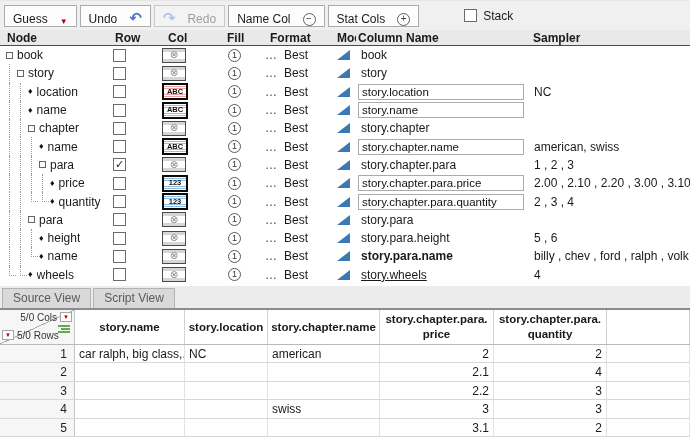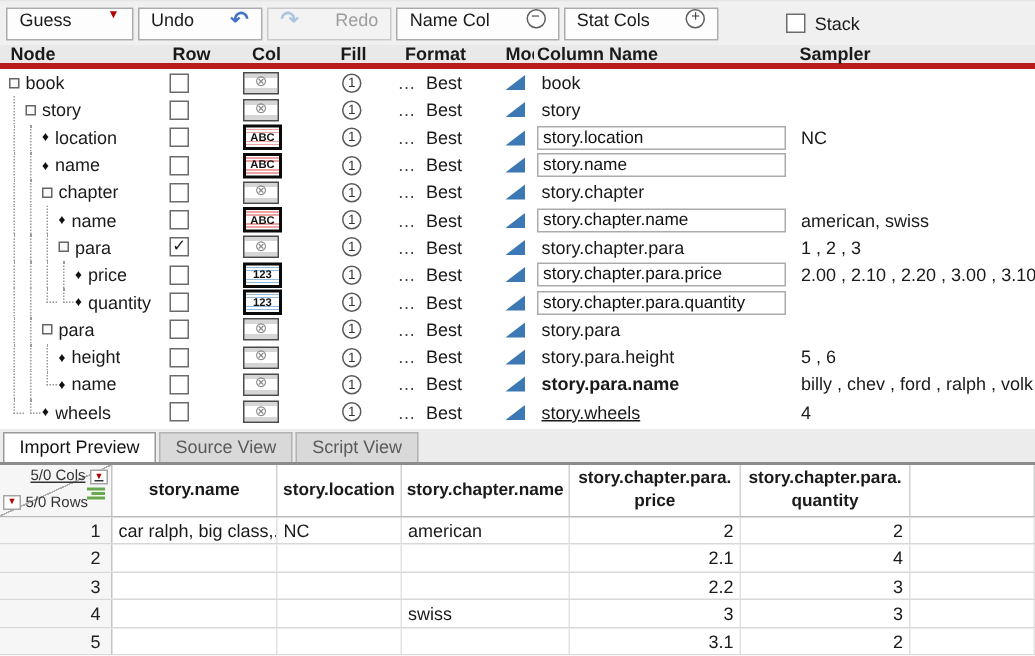--- a/index.html
+++ b/index.html
@@ -2,38 +2,38 @@
 <html><head>
 <meta charset="utf-8">
 <style>
   html,body{margin:0;padding:0;background:#fff;}
   #app{position:relative;width:690px;height:437px;overflow:hidden;background:#fff;
        font-family:"Liberation Sans",sans-serif;font-size:12px;color:#1a1a1a;}
 
   
   .toolbar{height:30px;background:#f0f0f0;display:flex;align-items:center;
            padding-left:4px;gap:3px;box-sizing:border-box;border-top:1px solid #e6e6e6;}
-  .tbtn{height:22px;display:inline-flex;align-items:flex-start;gap:24px;padding:0 8px;
+  .tbtn{height:22px;display:inline-flex;align-items:flex-end;gap:12px;padding:0 8px;
         background:#fdfdfd;border:1px solid #ababab;font:12px "Liberation Sans",sans-serif;
         color:#1a1a1a;cursor:default;box-sizing:border-box;}
   .tbtn.disabled{color:#9d9d9d;background:#f3f3f3;border-color:#c9c9c9;}
   .red-tri{color:#b00000;font-size:8px;line-height:1;}
   .undo-ic{color:#4472c4;font-weight:bold;font-size:15px;line-height:1;font-family:"DejaVu Sans",sans-serif;}
   .redo-ic{color:#abc4e2;font-weight:bold;font-size:15px;line-height:1;font-family:"DejaVu Sans",sans-serif;}
   .circ-ic{width:13px;height:13px;border:1px solid #5f5f5f;border-radius:50%;
            display:inline-flex;align-items:center;justify-content:center;
            font-size:10px;line-height:10px;color:#3a3a3a;box-sizing:border-box;background:#fff;}
   .stack-wrap{margin-left:42px;display:flex;align-items:center;gap:6px;}
   .checkbox{width:13px;height:13px;border:1px solid #6b6b6b;background:#fff;
             display:inline-flex;align-items:center;justify-content:center;
             box-sizing:border-box;font-size:11px;line-height:11px;flex:none;}
 
   
   .tree-header{height:16px;background:#e9e9e9;display:flex;align-items:center;
-               font-weight:bold;border-bottom:4px solid #b91c1c;box-sizing:border-box;}
+               font-weight:bold;border-bottom:1px solid #b91c1c;box-sizing:border-box;}
   .h{box-sizing:border-box;overflow:hidden;white-space:nowrap;}
   .w-node{width:110px;} .w-row{width:50px;} .w-col{width:62px;} .w-fill{width:40px;}
   .w-format{width:66px;} .w-mod{width:28px;} .w-colname{width:174px;} .w-sampler{flex:1;}
   .h.w-node{padding-left:7px;} .h.w-row{padding-left:5px;} .h.w-col{padding-left:8px;}
   .h.w-fill{padding-left:5px;} .h.w-format{padding-left:8px;} .h.w-mod{padding-left:9px;}
   .h.w-colname{padding-left:2px;} .h.w-sampler{padding-left:3px;}
 
   .trow{display:flex;align-items:center;height:18.3px;}
   .c-node{display:flex;align-items:center;height:100%;padding-left:6px;
           box-sizing:border-box;overflow:hidden;white-space:nowrap;}
@@ -77,21 +77,21 @@
   .tab{height:20px;display:flex;align-items:center;padding:0 10px;margin-right:2px;
        background:#d9d9d9;border:1px solid #b3b3b3;border-bottom:none;color:#5a5a5a;
        box-sizing:border-box;cursor:default;}
   .tab.active{background:#fff;color:#111;border-color:#9a9a9a;}
 
   
   .phead{display:flex;height:35px;border-bottom:1px solid #b9b9b9;box-sizing:border-box;}
   .pcorner{width:75px;flex:none;position:relative;background:#f6f6f6;font-size:10px;color:#333;
            border-right:1px solid #c5c5c5;box-sizing:border-box;
            background-image:linear-gradient(to bottom right,transparent calc(50% - .5px),#adadad calc(50% - .5px),#adadad calc(50% + .5px),transparent calc(50% + .5px));}
-  .pc-cols{position:absolute;top:2px;right:2px;display:flex;align-items:flex-end;gap:3px;text-decoration:underline;}
+  .pc-cols{position:absolute;top:2px;right:2px;display:flex;align-items:flex-start;gap:3px;}
   .pc-rows{position:absolute;bottom:3px;left:2px;display:flex;align-items:center;gap:3px;}
   .red-btn{width:12px;height:10px;border:1px solid #a5a5a5;background:#fff;flex:none;
            display:inline-flex;align-items:center;justify-content:center;box-sizing:border-box;}
   .red-btn i{font-style:normal;color:#b00000;font-size:6px;line-height:1;}
   .green-ic{position:absolute;right:4px;top:15px;display:flex;flex-direction:column;align-items:flex-end;gap:1px;}
   .green-ic b{display:block;height:2px;background:#6aa84f;}
   .pcol{border-right:1px solid #d2d2d2;box-sizing:border-box;display:flex;align-items:center;
         justify-content:center;text-align:center;font-weight:bold;font-size:11.5px;line-height:1.25;
         padding:0 2px;overflow:hidden;}
   .prow{display:flex;height:18.5px;border-bottom:1px solid #d8d8d8;box-sizing:border-box;}
@@ -440,20 +440,21 @@
         <div class="c-format w-format">
           <span class="fmt-dots">…</span>
           <span>Best</span>
         </div>
         <div class="c-mod w-mod">
           <span class="mod-tri"></span>
         </div>
         <div class="c-colname w-colname">
           <input class="colname-input" type="text" value="story.chapter.para.quantity" style="">
         </div>
+        <div class="c-sampler w-sampler"><span>2 , 3 , 4</span></div>
       </div>
       <div class="trow">
         <div class="c-node w-node">
           <span class="gslot">
             <i class="gv"></i>
           </span>
           <span class="gslot">
             <i class="gv"></i>
           </span>
           <span class="node-el"></span>
@@ -586,21 +587,20 @@
           <span class="mod-tri"></span>
         </div>
         <div class="c-colname w-colname">
           <span style="padding-left: 3px; text-decoration: underline;">story.wheels</span>
         </div>
         <div class="c-sampler w-sampler"><span>4</span></div>
       </div>
     </div>
 
   <div id="tabs" class="tabstrip">
-      <div class="tab active">Import Preview</div>
       <div class="tab">Source View</div>
       <div class="tab">Script View</div>
     </div>
 
   <div class="preview">
     <div class="phead">
       <div class="pcorner">
         <span class="pc-cols">
           <span>5/0 Cols</span>
           <span class="red-btn">

